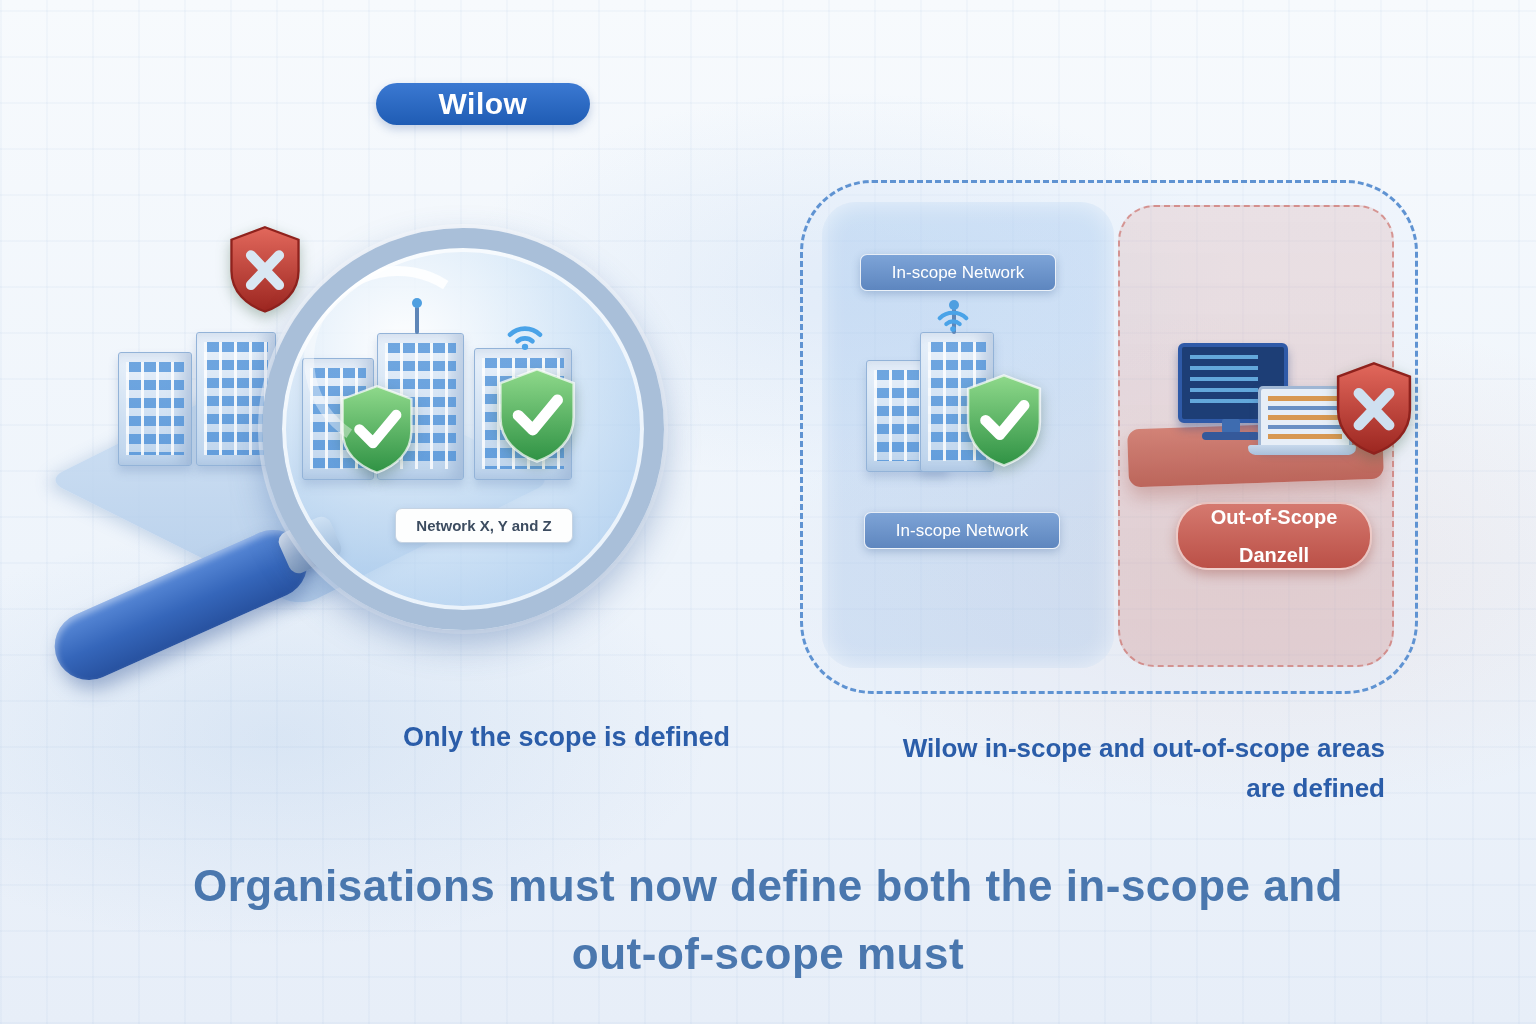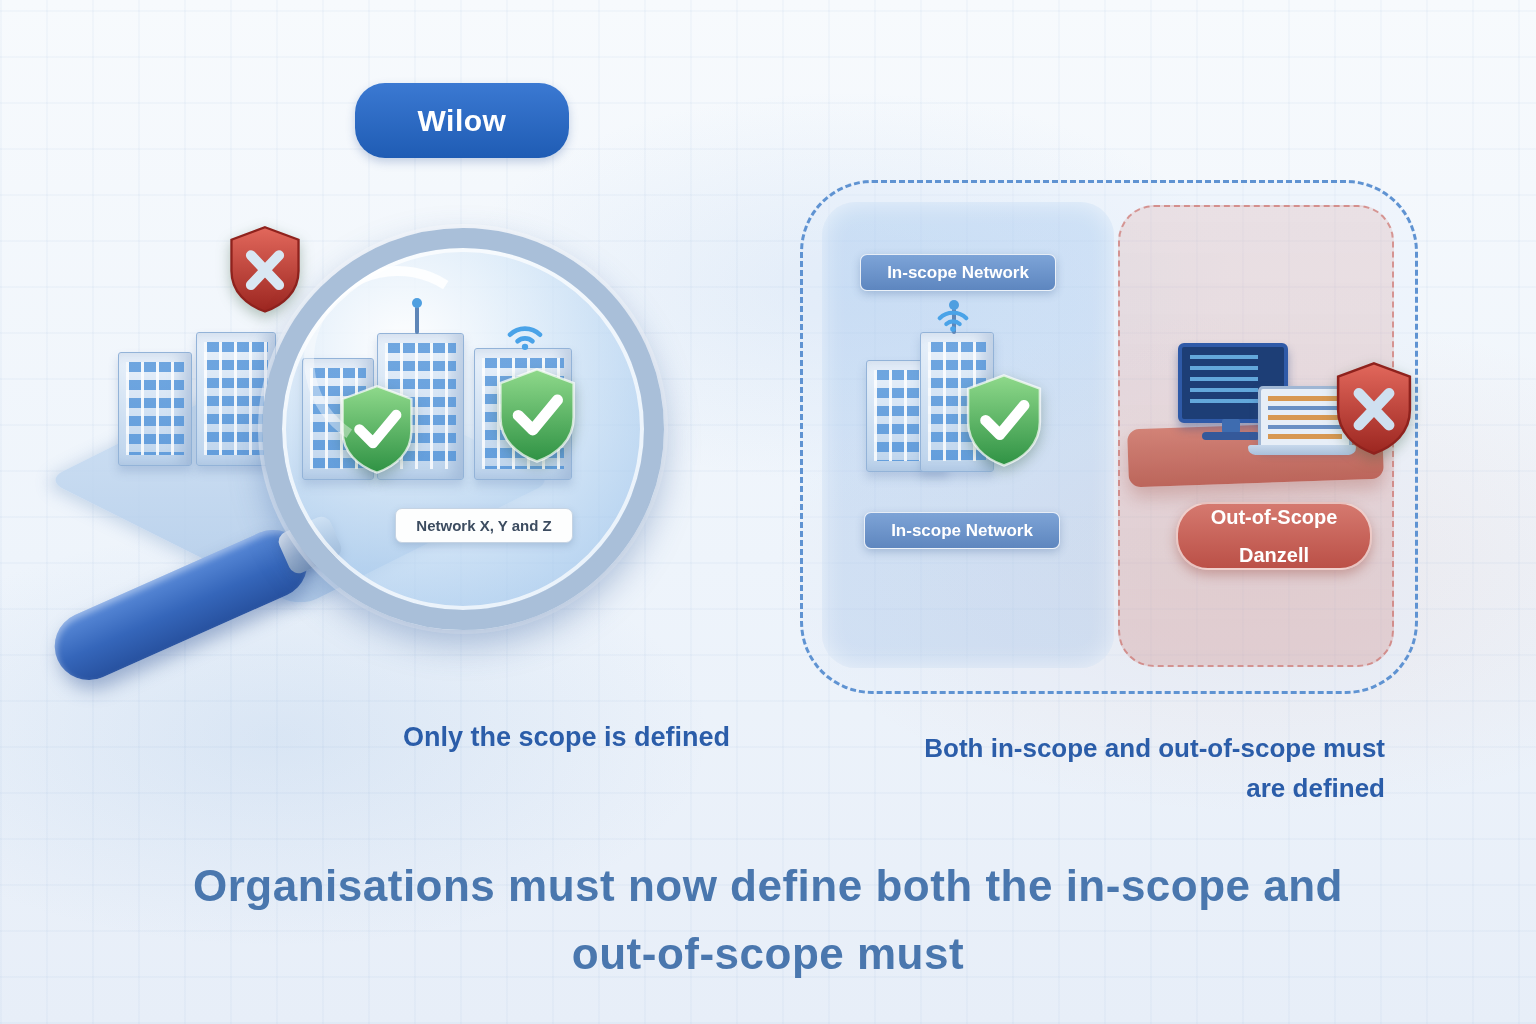--- a/index.html
+++ b/index.html
@@ -85,21 +85,21 @@
     box-shadow:inset 0 0 24px rgba(255,255,255,.6);
   }
   .red-zone{
     position:absolute;border-radius:36px;border:2px dashed rgba(201,99,92,.6);
     background:linear-gradient(180deg, rgba(210,120,108,.16), rgba(196,96,84,.22));
   }
   .pill-blue{
     position:absolute;display:flex;align-items:center;justify-content:center;
     background:linear-gradient(180deg, rgba(118,158,212,.92), rgba(84,126,186,.92));
     border:1px solid rgba(255,255,255,.85);border-radius:7px;
-    color:#fff;font-size:17px;font-weight:bold;
+    color:#fff;font-size:17px;font-weight:normal;
     box-shadow:0 3px 8px rgba(60,95,150,.3);
   }
   .pill-red{
     position:absolute;display:flex;flex-direction:column;align-items:center;justify-content:space-between;
     background:linear-gradient(180deg,#d5796f 0%,#bb5047 100%);
     border:2px solid rgba(255,255,255,.65);border-radius:32px;
     color:#fff;font-size:20px;font-weight:bold;line-height:26px;
     box-shadow:0 5px 12px rgba(150,60,50,.35);
   }
   
@@ -155,21 +155,21 @@
           <stop offset="1" stop-color="#2f9244"></stop>
       </linearGradient>
       <linearGradient id="gradRed" x1="0" y1="0" x2="0" y2="1">
         <stop offset="0" stop-color="#e2685c"></stop>
           <stop offset="1" stop-color="#9c2620"></stop>
       </linearGradient>
     </defs>
   </svg>
 
   
-  <div class="badge abs" style="left:355px;top:83px;width:214px;height:75px;">
+  <div class="badge abs" style="left:376px;top:83px;width:214px;height:42px;">
     <span>Wilow</span>
   </div>
 
   
   
   <div class="platform-blue" style="left:120px;top:300px;width:360px;height:360px;"></div>
 
   
   <svg class="shield" viewBox="0 0 100 115" style="left:226px;top:224px;width:78px;height:90px;">
     <path d="M50 4 L93 20 V60 C93 87 73 104 50 112 C27 104 7 87 7 60 V20 Z" fill="url(#gradRed)" stroke="#8f221d" stroke-width="3"></path>
@@ -281,21 +281,21 @@
   </svg>
 
   
   <div class="pill-red" style="left:1176px;top:502px;width:192px;height:64px;">
     <span>Out-of-Scope</span>
     <span>Danzell</span>
   </div>
 
   
   <div class="caption" style="left:845px;top:728px;width:540px;font-size:26px;line-height:40px;font-weight:600;">
-    <div>Both in-scope and out-of-scope must</div>
+    <div>Wilow in-scope and out-of-scope areas</div>
     <div>are defined</div>
   </div>
 
   
   <div class="footer-text" style="top:852px;">
     <div>Organisations must now define both the in-scope and</div>
     <div>out-of-scope must</div>
   </div>
 </div>
 

